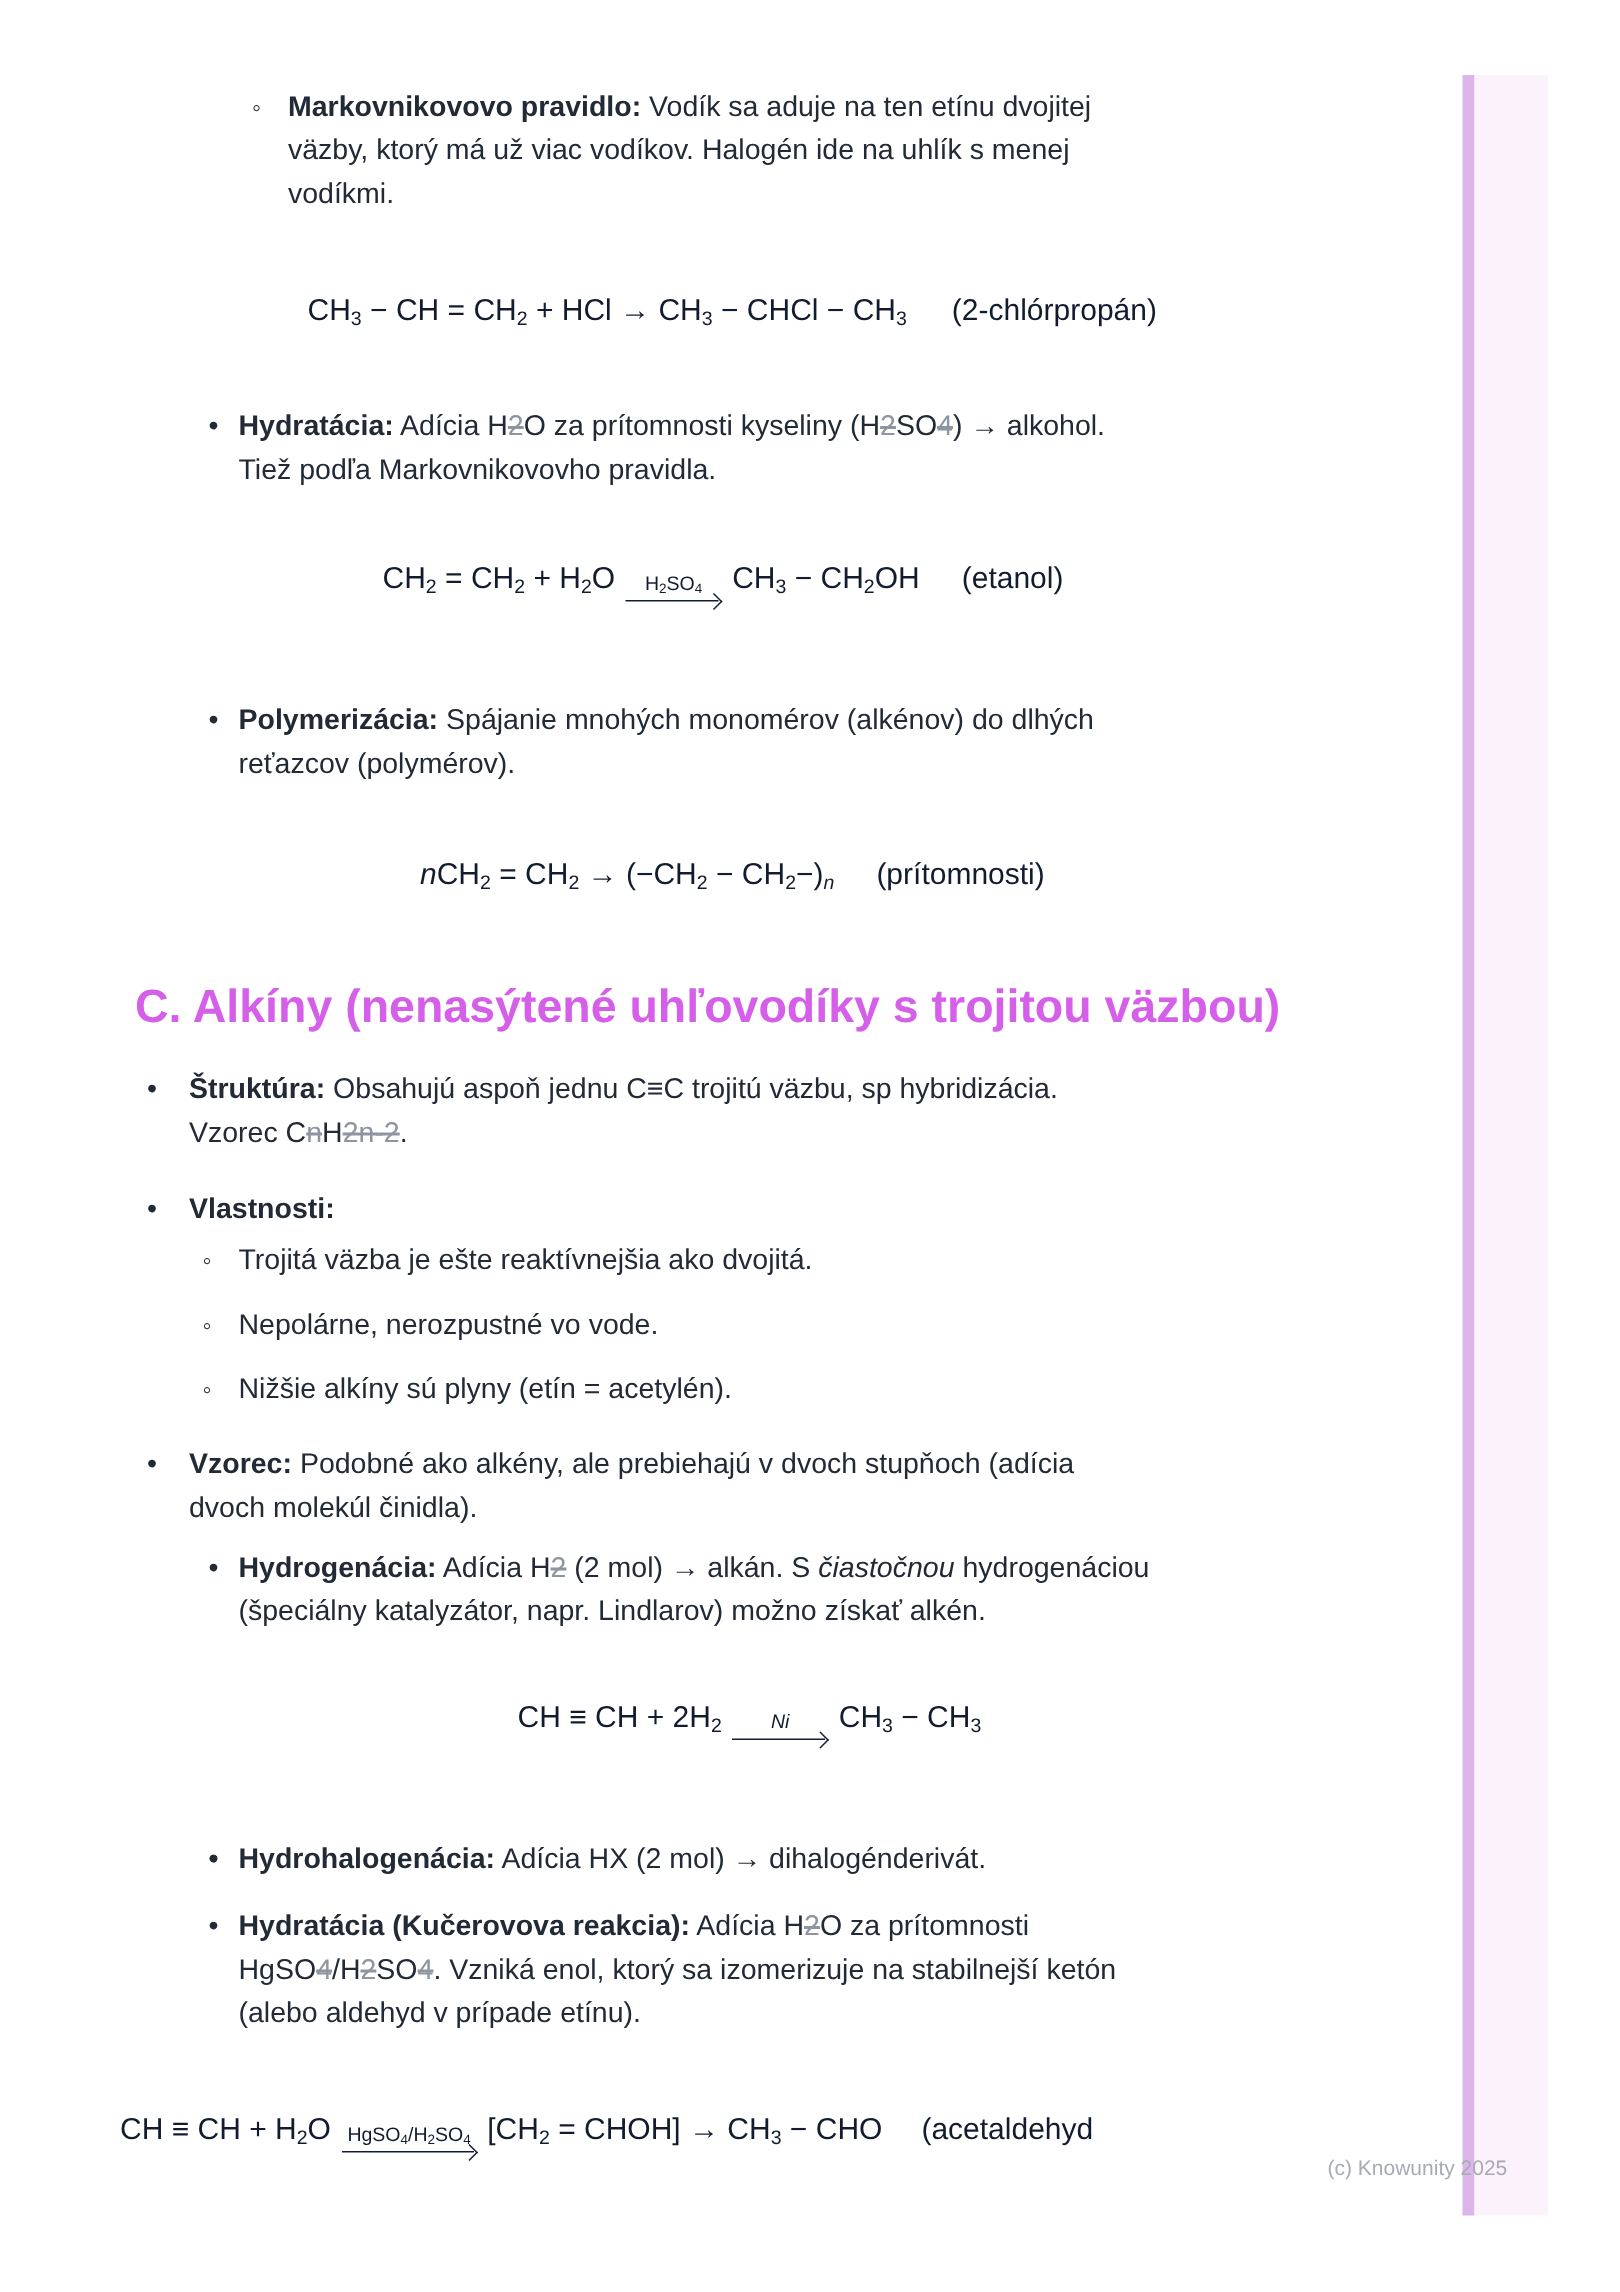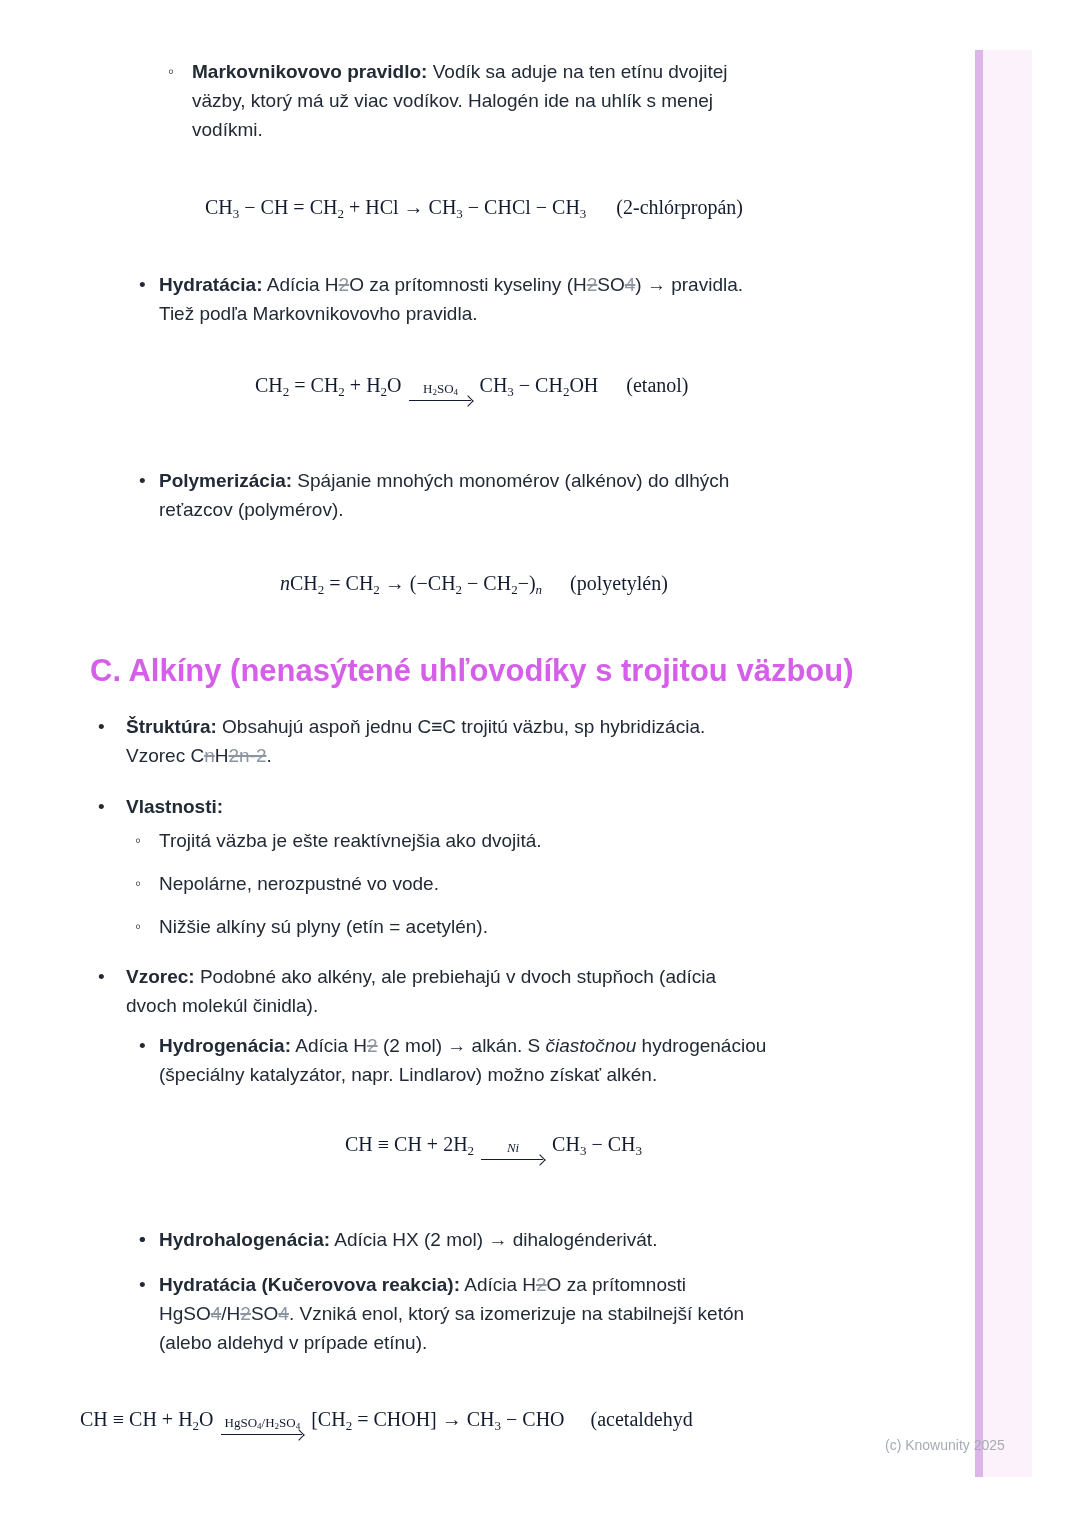--- a/index.html
+++ b/index.html
@@ -22,48 +22,48 @@
   .li.dotA{padding-left:126px;}  .li.dotA>.marker{left:98px;}
   .li.dotB{padding-left:159px;}  .li.dotB>.marker{left:139px;}
   .li.circB{padding-left:159px;} .li.circB>.marker{left:135px;font-size:17px;}
   .li.circC{padding-left:192px;} .li.circC>.marker{left:168px;font-size:17px;}
   .li strong{font-weight:700;text-align:center;}
   .li em{font-style:italic;}
   .st{color:var(--struckc);text-decoration:line-through;text-decoration-thickness:1.5px;}
   
   .heading{padding-left:90px;font-size:31px;line-height:34px;font-weight:700;color:var(--headingc);}
   
-  .eq{font-family:Liberation Serif, serif;font-size:20px;line-height:30px;color:var(--eqc);white-space:nowrap;}
+  .eq{font-family:Liberation Sans, sans-serif;font-size:20px;line-height:30px;color:var(--eqc);white-space:nowrap;}
   .eq sub{font-size:13px;line-height:0;vertical-align:-3.5px;}
   .eq em{font-style:italic;}
   .gap{display:inline-block;}
   .arr{display:inline-flex;flex-direction:column;align-items:center;margin:17px 7px;vertical-align:-1px;}
   .arr .lbl{font-size:13px;line-height:14px;white-space:nowrap;padding:0 4px;}
   .arr .lbl sub{font-size:9px;vertical-align:-2px;}
   .arr .shaft{position:relative;align-self:stretch;height:9px;min-width:64px;margin-top:1px;}
   .arr .shaft::before{content:"";position:absolute;left:0;right:2px;top:3px;border-top:1.4px solid var(--eqc);}
   .arr .shaft::after{content:"";position:absolute;right:1px;top:0px;width:7px;height:7px;
         border-top:1.4px solid var(--eqc);border-right:1.4px solid var(--eqc);transform:rotate(45deg);}
 </style>
 </head>
 <body>
 
 <div class="page">
   <div class="bar-line"></div>
   <div class="bar-fill"></div>
   <main class="content">
       <div class="li circC" style="margin-top: 0px;"><span class="marker">◦</span><span><strong>Markovnikovovo pravidlo:</strong><span> Vodík sa aduje na ten etínu dvojitej</span><br><span>väzby, ktorý má už viac vodíkov. Halogén ide na uhlík s menej</span><br><span>vodíkmi.</span></span></div>
       <div class="eq" style="padding-left: 205px; margin-top: 48px;"><span>CH</span><sub>3</sub><span> − CH = CH</span><sub>2</sub><span> + HCl → CH</span><sub>3</sub><span> − CHCl − CH</span><sub>3</sub><span class="gap" style="width: 30px;"></span><span>(2-chlórpropán)</span></div>
-      <div class="li dotB" style="margin-top: 48px;"><span class="marker">•</span><span><strong>Hydratácia:</strong><span> Adícia H</span><span class="st">2</span><span>O za prítomnosti kyseliny (H</span><span class="st">2</span><span>SO</span><span class="st">4</span><span>) → pravidla.</span><br><span>Tiež podľa Markovnikovovho pravidla.</span></span></div>
+      <div class="li dotB" style="margin-top: 48px;"><span class="marker">•</span><span><strong>Hydratácia:</strong><span> Adícia H</span><span class="st">2</span><span>O za prítomnosti kyseliny (H</span><span class="st">2</span><span>SO</span><span class="st">4</span><span>) → alkohol.</span><br><span>Tiež podľa Markovnikovovho pravidla.</span></span></div>
       <div class="eq" style="padding-left: 255px; margin-top: 37px;"><span>CH</span><sub>2</sub><span> = CH</span><sub>2</sub><span> + H</span><sub>2</sub><span>O</span><span class="arr">
           <span class="lbl"><span>H</span><sub>2</sub><span>SO</span><sub>4</sub></span>
           <span class="shaft"></span>
         </span><span>CH</span><sub>3</sub><span> − CH</span><sub>2</sub><span>OH</span><span class="gap" style="width: 28px;"></span><span>(etanol)</span></div>
       <div class="li dotB" style="margin-top: 43px;"><span class="marker">•</span><span><strong>Polymerizácia:</strong><span> Spájanie mnohých monomérov (alkénov) do dlhých</span><br><span>reťazcov (polymérov).</span></span></div>
-      <div class="eq" style="padding-left: 280px; margin-top: 44px;"><em>n</em><span>CH</span><sub>2</sub><span> = CH</span><sub>2</sub><span> → (−CH</span><sub>2</sub><span> − CH</span><sub>2</sub><span>−)</span><sub><em>n</em></sub><span class="gap" style="width: 28px;"></span><span>(polyetylén)</span></div>
+      <div class="eq" style="padding-left: 280px; margin-top: 44px;"><em>n</em><span>CH</span><sub>2</sub><span> = CH</span><sub>2</sub><span> → (−CH</span><sub>2</sub><span> − CH</span><sub>2</sub><span>−)</span><sub><em>n</em></sub><span class="gap" style="width: 28px;"></span><span>(prítomnosti)</span></div>
       <div class="heading" style="margin-top: 56px;">C. Alkíny (nenasýtené uhľovodíky s trojitou väzbou)</div>
       <div class="li dotA" style="margin-top: 24px;"><span class="marker">•</span><span><strong>Štruktúra:</strong><span> Obsahujú aspoň jednu C≡C trojitú väzbu, sp hybridizácia.</span><br><span>Vzorec C</span><span class="st">n</span><span>H</span><span class="st">2n-2</span><span>.</span></span></div>
       <div class="li dotA" style="margin-top: 22px;"><span class="marker">•</span><span><strong>Vlastnosti:</strong></span></div>
       <div class="li circB" style="margin-top: 5px;"><span class="marker">◦</span><span><span>Trojitá väzba je ešte reaktívnejšia ako dvojitá.</span></span></div>
       <div class="li circB" style="margin-top: 14px;"><span class="marker">◦</span><span><span>Nepolárne, nerozpustné vo vode.</span></span></div>
       <div class="li circB" style="margin-top: 14px;"><span class="marker">◦</span><span><span>Nižšie alkíny sú plyny (etín = acetylén).</span></span></div>
       <div class="li dotA" style="margin-top: 21px;"><span class="marker">•</span><span><strong>Vzorec:</strong><span> Podobné ako alkény, ale prebiehajú v dvoch stupňoch (adícia</span><br><span>dvoch molekúl činidla).</span></span></div>
       <div class="li dotB" style="margin-top: 11px;"><span class="marker">•</span><span><strong>Hydrogenácia:</strong><span> Adícia H</span><span class="st">2</span><span> (2 mol) → alkán. S </span><em>čiastočnou</em><span> hydrogenáciou</span><br><span>(špeciálny katalyzátor, napr. Lindlarov) možno získať alkén.</span></span></div>
       <div class="eq" style="padding-left: 345px; margin-top: 35px;"><span>CH ≡ CH + 2H</span><sub>2</sub><span class="arr">
           <span class="lbl"><em>Ni</em></span>

